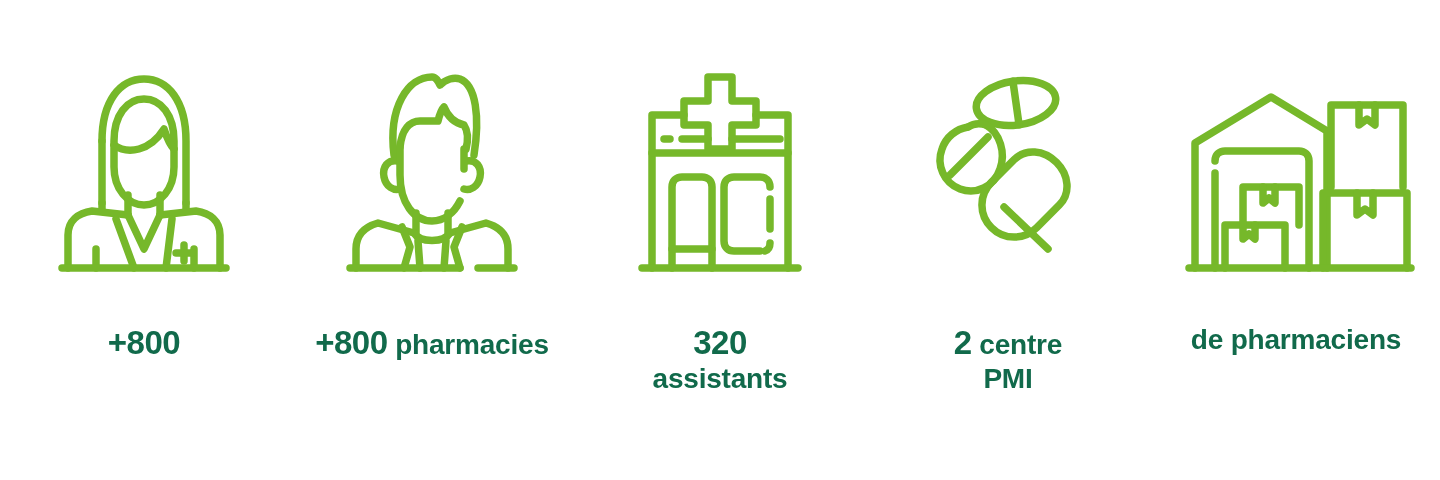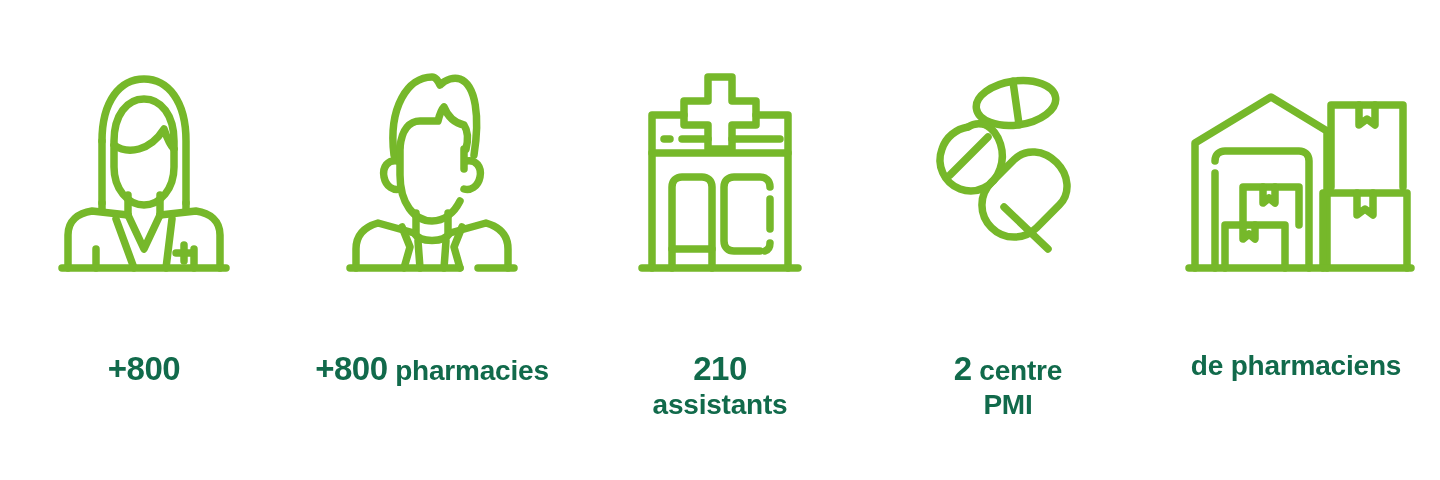--- a/index.html
+++ b/index.html
@@ -39,21 +39,21 @@
     display: flex;
     align-items: flex-end;
     justify-content: center;
     margin-bottom: 0;
   }
   .stat-icon svg {
     display: block;
     overflow: visible;
   }
   .stat-label {
-    margin-top: 72px;
+    margin-top: 46px;
     text-align: center;
     color: #116A4B;
     line-height: 1.17;
     font-size: 28px;
     font-weight: 700;
     letter-spacing: -0.2px;
     padding: 0 6px;
     box-sizing: border-box;
   }
   .stat-label .num {
@@ -168,21 +168,21 @@
         <path d="M52 186 L92 186"></path>
 
         <path d="M150 124 C150 118 146 114 140 114 L114 114 C108 114 104 118 104 124 L104 178 C104 184 108 188 114 188 L140 188"></path>
         <path d="M150 136 L150 166"></path>
         <path d="M150 180 C150 184 148 187 145 188"></path>
 
         <path d="M22 205 L178 205"></path>
       </svg>
     </div>
     <div class="stat-label">
-      <span class="line"><span class="num">210</span></span>
+      <span class="line"><span class="num">320</span></span>
       <span class="line txt">assistants</span>
     </div>
   </div>
 
   <div class="stat-item">
     <div class="stat-icon">
       <svg width="200" height="215" viewBox="0 0 200 215" fill="none" stroke="#76B82A" stroke-width="7.5" stroke-linecap="round" stroke-linejoin="round">
 
         <g transform="rotate(-8 108 40)">
           <ellipse cx="108" cy="40" rx="40" ry="22"></ellipse>

